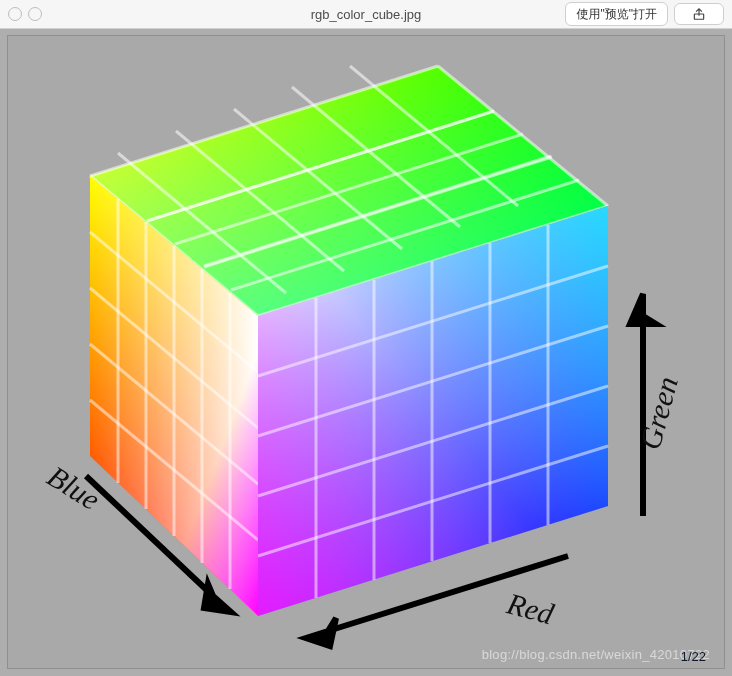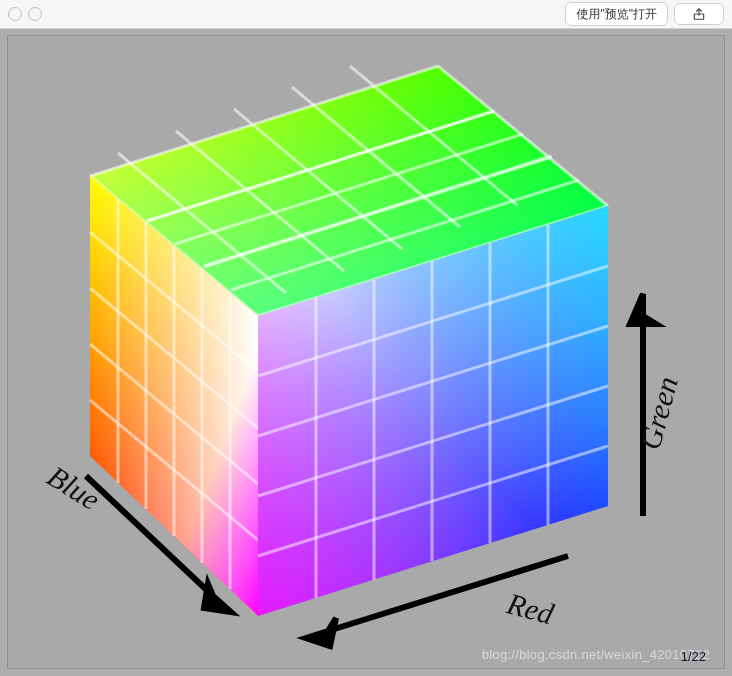--- a/index.html
+++ b/index.html
@@ -18,20 +18,21 @@
   .lbl-green{right:28px;top:360px;transform:rotate(-75deg)}
   .watermark{position:absolute;right:14px;bottom:6px;font-size:13px;color:rgba(255,255,255,0.55);letter-spacing:0.3px}
   .pgnum{position:absolute;right:18px;bottom:4px;font-size:13px;color:#0f172a}
 </style>
 </head>
 <body>
 
 <div class="toolbar">
   <span class="tb-dot"></span>
   <span class="tb-dot"></span>
+  <span class="tb-title">rgb_color_cube.jpg</span>
   <span class="spacer"></span>
   <button class="tb-btn">使用"预览"打开</button>
   <div class="tb-btn share">
     <svg width="14" height="14" viewBox="0 0 24 24" fill="none" stroke="#444" stroke-width="2">
         <path d="M12 3v12M7 8l5-5 5 5"></path>
         <rect x="4" y="12" width="16" height="9" rx="1"></rect>
       </svg>
   </div>
 </div>
 

